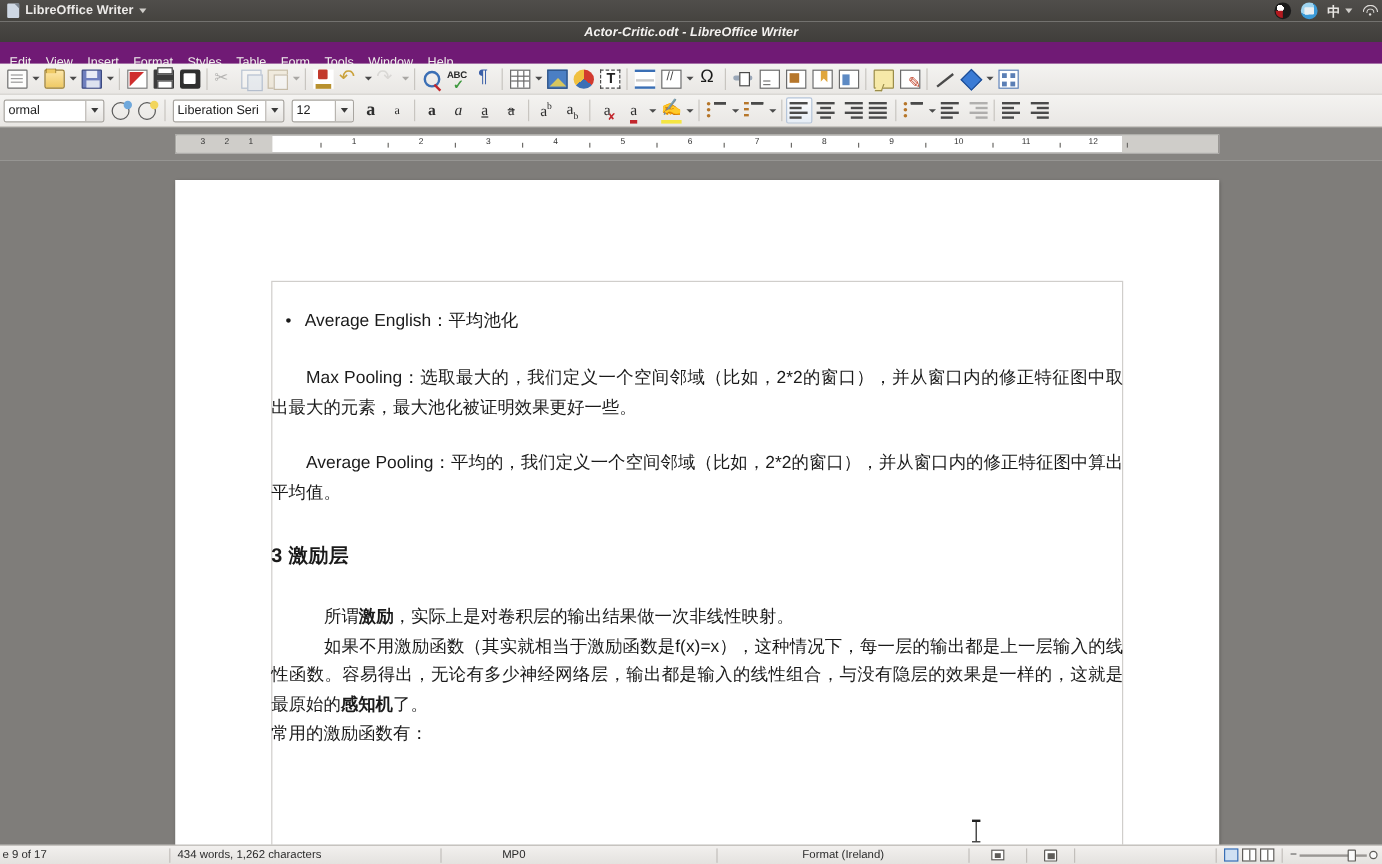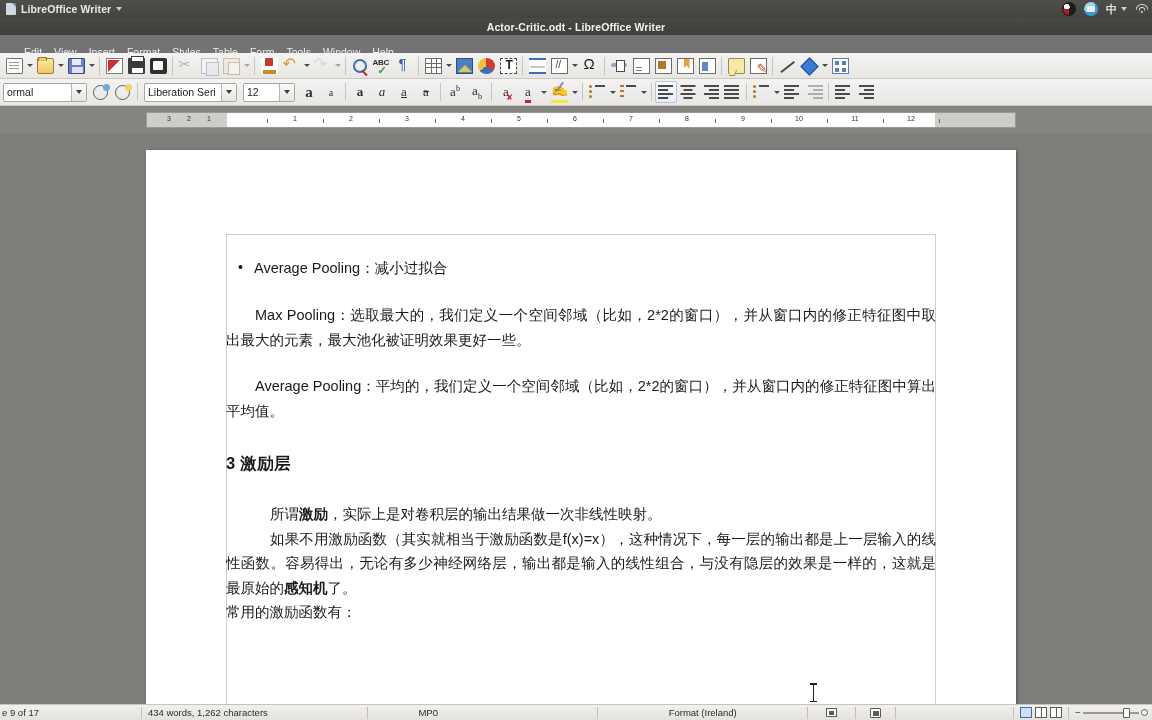--- a/index.html
+++ b/index.html
@@ -53,30 +53,30 @@
   .ind-wifi span { position:absolute; left:50%; transform: translateX(-50%);
     border: 1.5px solid #e0dedb; border-bottom: none; border-radius: 50% 50% 0 0 / 100% 100% 0 0; }
   .ind-wifi span.a { width: 13px; height: 6px; top: 0; }
   .ind-wifi span.b { width: 7px; height: 3.5px; top: 3.5px; }
   .ind-wifi span.c { width: 2.5px; height: 2.5px; top: 7px; background:#e0dedb; border-radius:50%; border:none; }
 
   
   #title-bar {
     position: absolute; top: 18px; left: 0; width: 1152px; height: 17px;
     background: linear-gradient(to bottom, #4a4845 0%, #403e3b 100%);
-    display: flex; align-items: center; justify-content: center;
+    display: flex; align-items: center; justify-content: center; font-style: italic;
   }
   #title-bar .title {
     font-size: 10.5px; font-weight: bold; color: #f4f2f0; letter-spacing: .1px;
   }
 
   
   #menu-bar {
     position: absolute; top: 35px; left: 0; width: 1152px; height: 34px;
-    background: #737373; display: flex; align-items: center; padding-left: 18px;
+    background: #701a75; display: flex; align-items: center; padding-left: 2px;
   }
   #menu-bar .mi {
     font-size: 10.5px; color: #f0eeec; padding: 2px 6px; cursor: default; line-height: 13px;
   }
 
   
   #toolbar1, #toolbar2 {
     position: absolute; left: 0; width: 1152px;
     background: linear-gradient(to bottom,#f4f3f1 0%, #e9e7e4 100%);
     border-bottom: 1px solid #c9c6c1;
@@ -714,21 +714,21 @@
 
 <div id="canvas">
   <div id="page">
     <div id="text-boundary"></div>
     <div class="doc-body">
 
 
       <div class="gap"></div>
 
       <ul class="bullets">
-        <li>Average Pooling：减小过拟合</li>
+        <li>Average English：平均池化</li>
       </ul>
 
       <div class="gap"></div>
 
       <p class="p indent">Max Pooling：选取最大的，我们定义一个空间邻域（比如，2*2的窗口），并从窗口内的修正特征图中取出最大的元素，最大池化被证明效果更好一些。</p>
 
       <div class="gap"></div>
 
       <p class="p indent">Average Pooling：平均的，我们定义一个空间邻域（比如，2*2的窗口），并从窗口内的修正特征图中算出平均值。</p>
 

